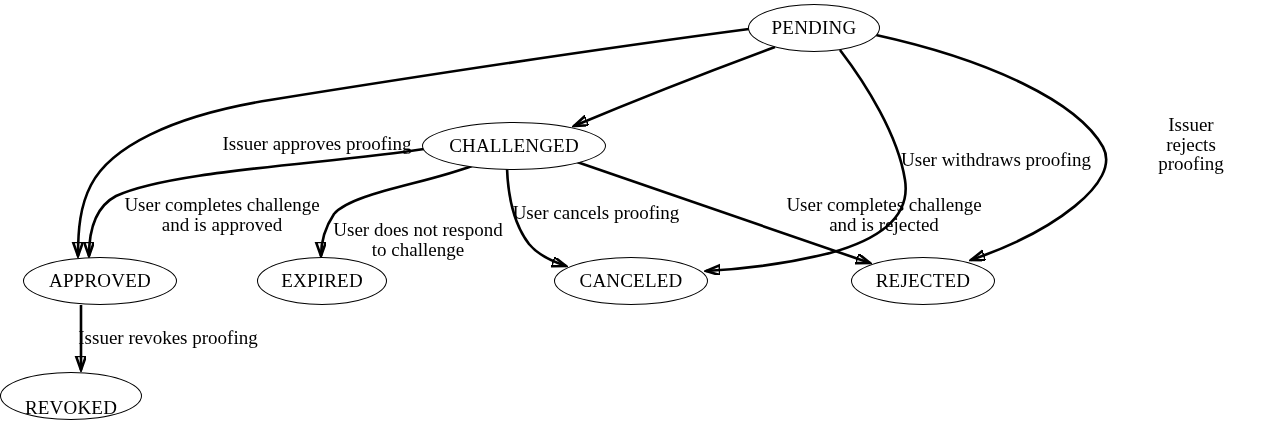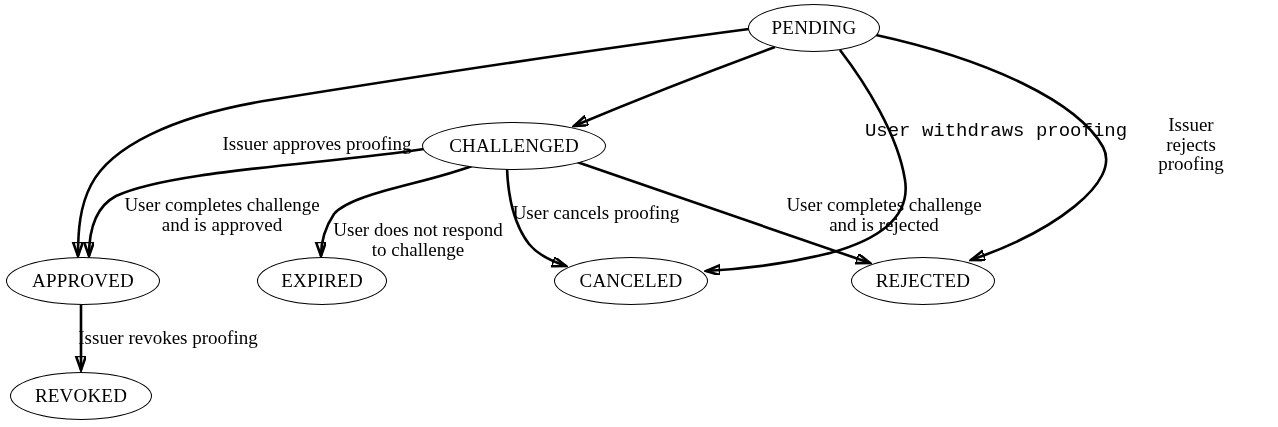--- a/index.html
+++ b/index.html
@@ -35,29 +35,29 @@
     position: absolute;
     transform: translate(-50%, -50%);
     font-size: 19px;
     line-height: 19.5px;
     text-align: center;
     white-space: pre-line;
   }
   
   #node-pending    { left: 748px; top:   4px; width: 132px; height: 48px; }
   #node-challenged { left: 422px; top: 122px; width: 184px; height: 48px; }
-  #node-approved   { left:   6px; top: 257px; width: 154px; height: 48px; }
+  #node-approved   { left:   23px; top: 257px; width: 154px; height: 48px; }
   #node-expired    { left: 257px; top: 257px; width: 130px; height: 48px; }
   #node-canceled   { left: 554px; top: 257px; width: 154px; height: 48px; }
   #node-rejected   { left: 851px; top: 257px; width: 144px; height: 48px; }
-  #node-revoked    { left:  10px; top: 372px; width: 142px; height: 48px; }
+  #node-revoked    { left:  0; top: 372px; width: 142px; height: 48px; align-items: flex-end; }
   
   #lbl-pending-challenged  { left: 761px;  top: 87px;  }
   #lbl-pending-approved    { left: 317px;  top: 144px; }
-  #lbl-pending-canceled    { left: 996px;  top: 132px; font-family: Liberation Mono, monospace; }
+  #lbl-pending-canceled    { left: 996px;  top: 160px; }
   #lbl-pending-rejected    { left: 1191px; top: 144px; }
   #lbl-challenged-approved { left: 222px;  top: 214px; }
   #lbl-challenged-expired  { left: 418px;  top: 214px; margin-top: 25px; }
   #lbl-challenged-canceled { left: 596px;  top: 213px; }
   #lbl-challenged-rejected { left: 884px;  top: 214px; }
   #lbl-approved-revoked    { left: 168px;  top: 338px; }
 </style>
 </head>
 <body>
 

